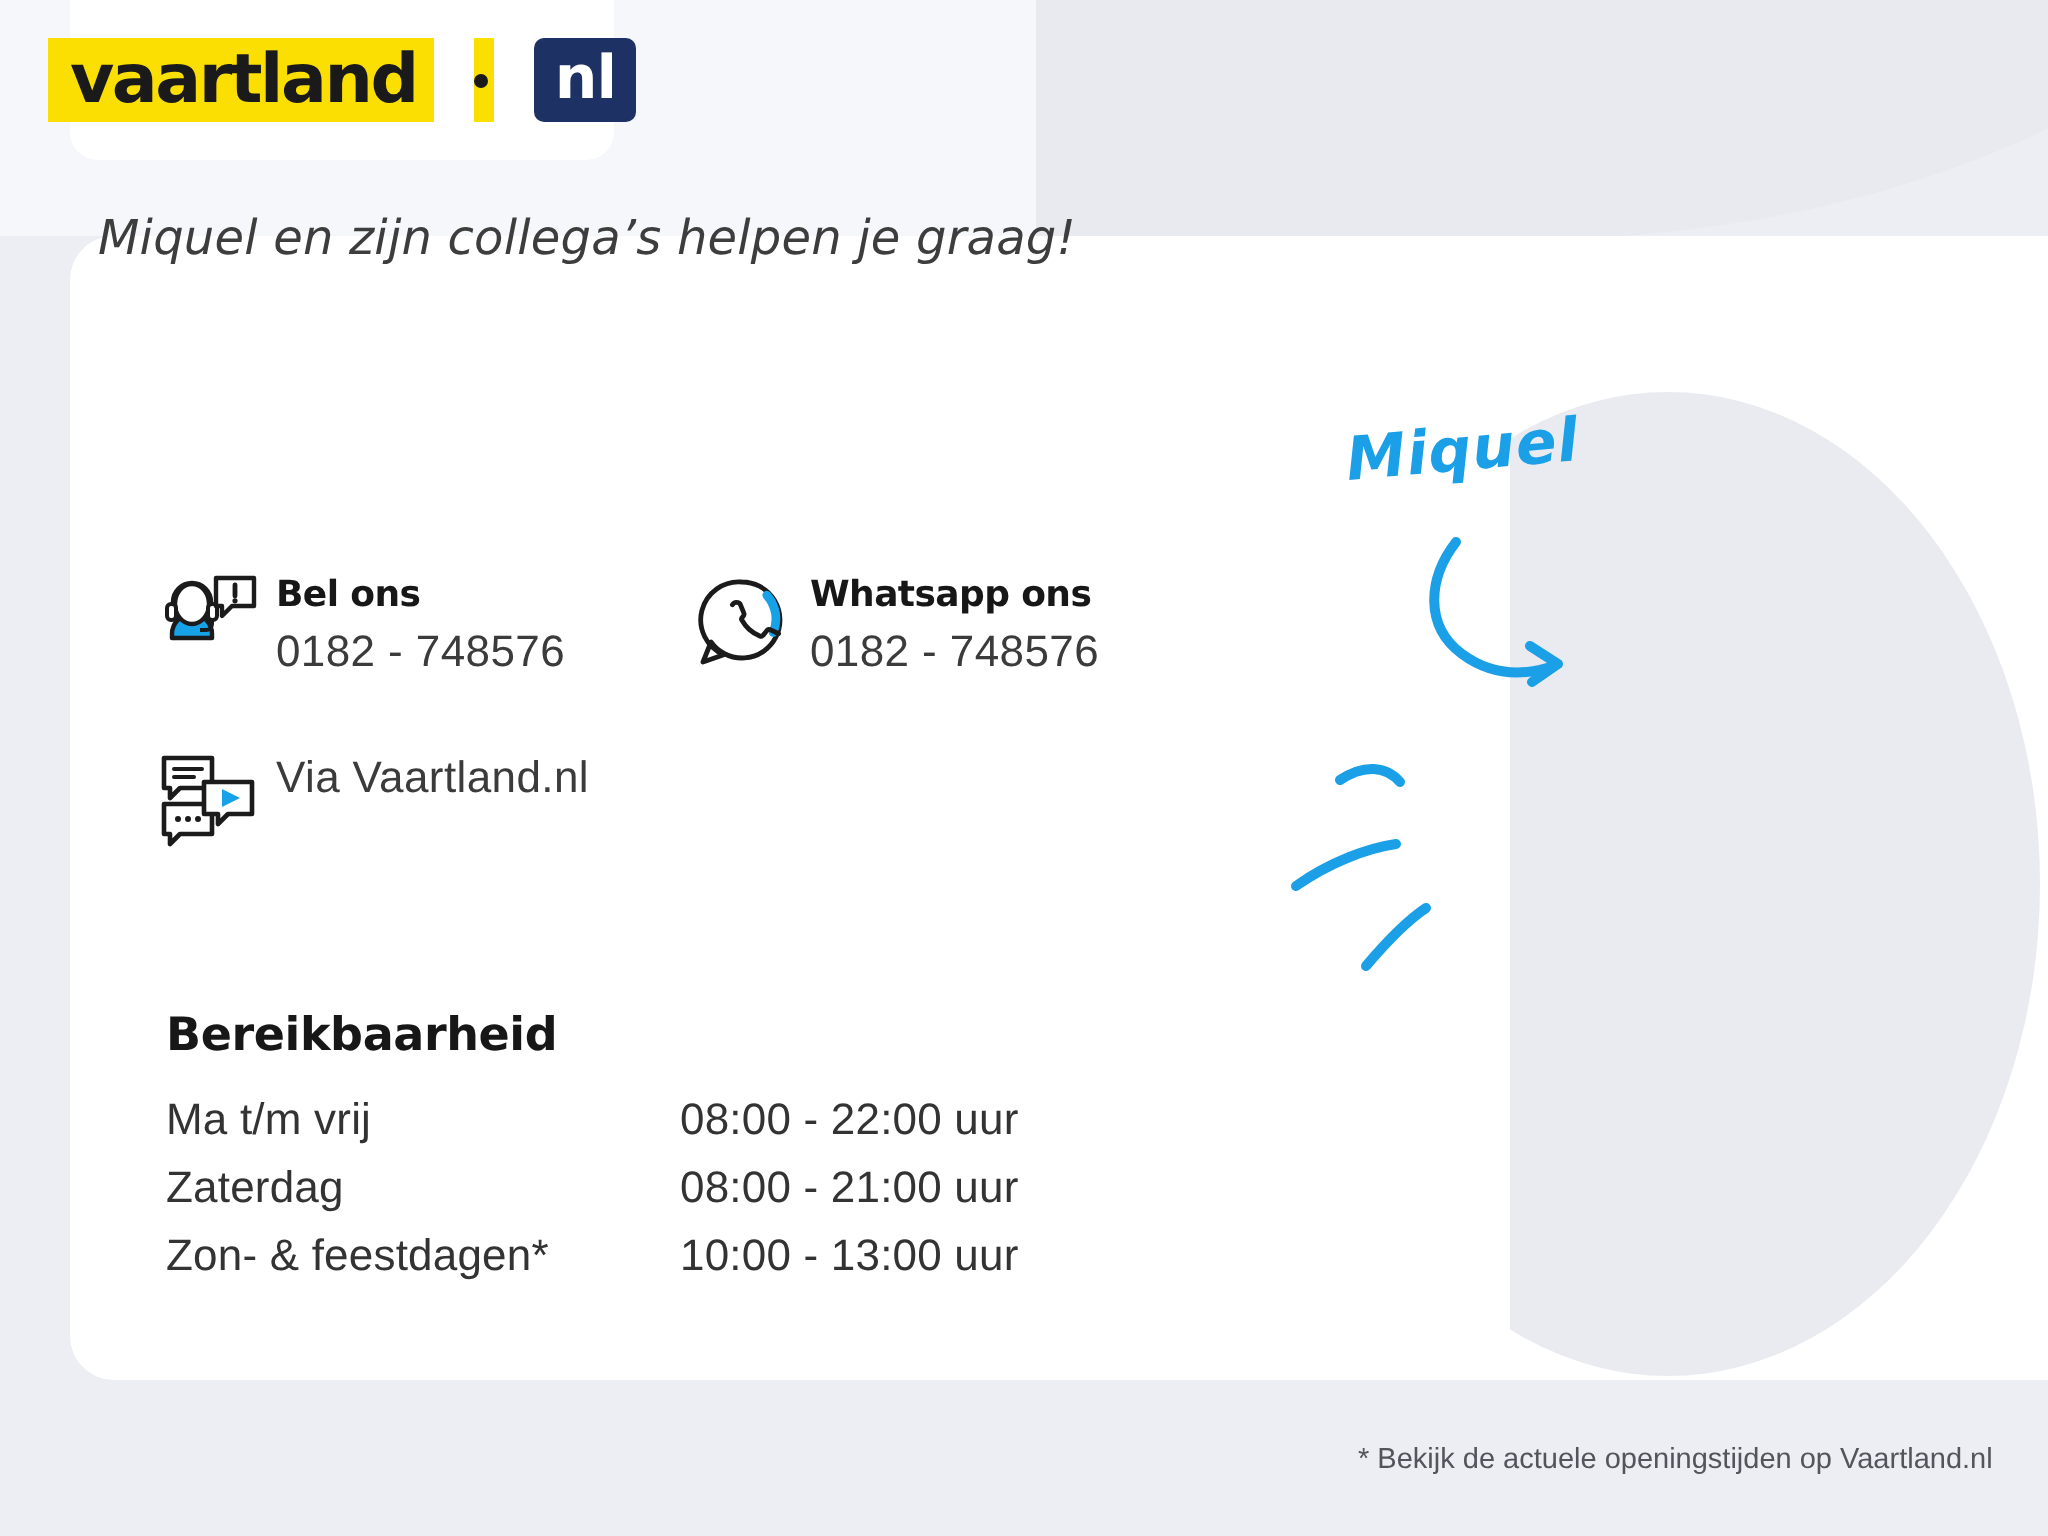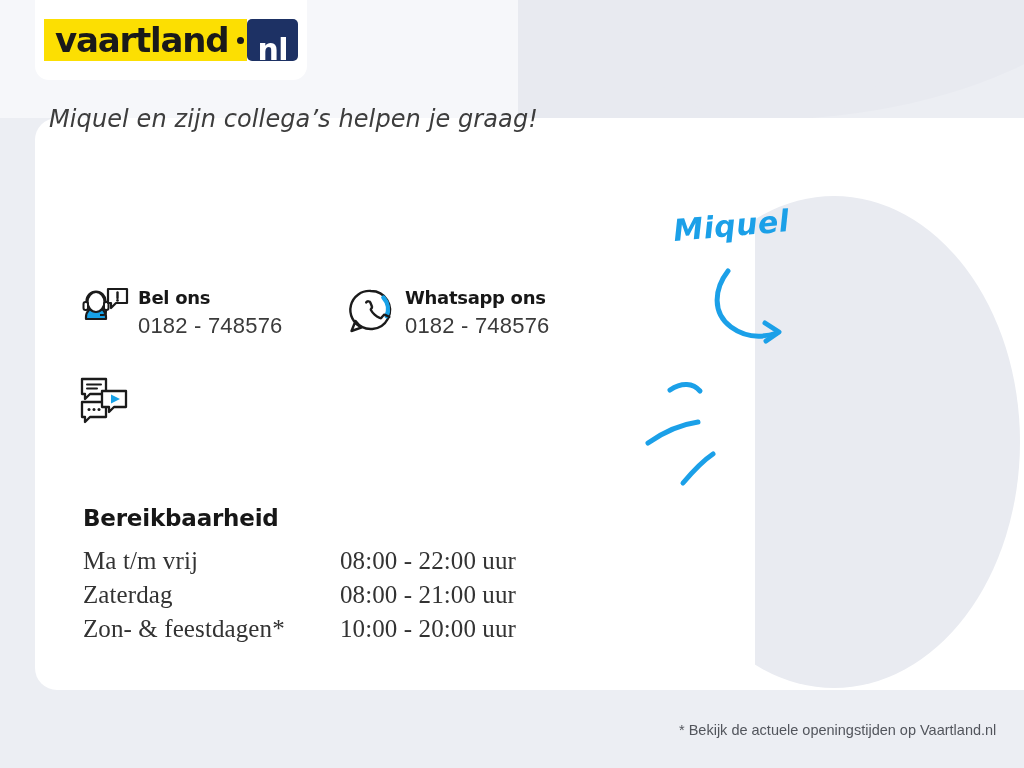--- a/index.html
+++ b/index.html
@@ -80,20 +80,21 @@
     background: #ffffff;
     border-radius: 0 0 14px 14px;
     display: flex;
     align-items: center;
     justify-content: center;
   }
   .logo-wrap {
     display: flex;
     align-items: stretch;
     height: 42px;
+    gap: 20px;
   }
   .logo-word {
     background: #fcdf02;
     color: #1a1a1a;
     font-size: 34px;
     font-weight: bold;
     letter-spacing: -1.2px;
     line-height: 42px;
     padding: 0 9px 0 11px;
     font-family: "DejaVu Sans", sans-serif;
@@ -109,21 +110,21 @@
     width: 7px; height: 7px;
     background: #1a1a1a;
     border-radius: 50%;
   }
   .logo-tld {
     background: #1d3164;
     color: #ffffff;
     font-size: 30px;
     font-weight: bold;
     line-height: 42px;
-    padding: 10px 10px;
+    padding: 0 10px;
     border-radius: 5px;
     letter-spacing: -0.5px;
     font-family: "DejaVu Sans", sans-serif;
   }
 
   
   .main-card {
     position: absolute;
     left: 35px; top: 118px;
     width: 720px; height: 572px;
@@ -192,26 +193,26 @@
     color: #171717;
     letter-spacing: -0.2px;
     font-family: "DejaVu Sans", sans-serif;
   }
   .avail-table {
     position: absolute;
     left: 83px; top: 547px;
     border-collapse: collapse;
   }
   .avail-table td {
-    font-size: 25px;
+    font-size: 22px;
     color: #333333;
     padding: 0;
     height: 34px;
     vertical-align: top;
-    font-family: Liberation Serif, serif;
+    font-family: Liberation Sans, sans-serif;
     letter-spacing: 0.1px;
   }
   .avail-table td.day  { width: 257px; }
   .avail-table td.hrs  { width: 215px; }
 
   
   .miquel-label {
     position: absolute;
     left: 673px; top: 208px;
     font-size: 30px;
@@ -312,37 +313,38 @@
         <path d="M9 8.5h14M9 12.5h10" stroke="#1b1b1b" stroke-width="2" stroke-linecap="round"></path>
         <path d="M4 26h24v15H12l-5 5v-5H4z" fill="#fff" stroke="#1b1b1b" stroke-width="2.3" stroke-linejoin="round"></path>
         <circle cx="11" cy="33.5" r="1.5" fill="#1b1b1b"></circle>
         <circle cx="16" cy="33.5" r="1.5" fill="#1b1b1b"></circle>
         <circle cx="21" cy="33.5" r="1.5" fill="#1b1b1b"></circle>
         <path d="M24 15h24v16H36l-5 5v-5h-7z" fill="#fff" stroke="#1b1b1b" stroke-width="2.3" stroke-linejoin="round"></path>
         <path d="M33 18.5l9 4.5-9 4.5z" fill="#17a2e8"></path>
       </svg>
     </div>
     <div class="txt">
+      <div class="sub">Via Vaartland.nl</div>
     </div>
   </div>
 
   <div class="avail-title">Bereikbaarheid</div>
   <table class="avail-table">
     <tbody>
       <tr>
         <td class="day">Ma t/m vrij</td>
         <td class="hrs">08:00 - 22:00 uur</td>
       </tr>
       <tr>
         <td class="day">Zaterdag</td>
         <td class="hrs">08:00 - 21:00 uur</td>
       </tr>
       <tr>
         <td class="day">Zon- &amp; feestdagen*</td>
-        <td class="hrs">10:00 - 20:00 uur</td>
+        <td class="hrs">10:00 - 13:00 uur</td>
       </tr>
     </tbody>
   </table>
 
   <div class="person-clip">
     
   </div>
   <div class="photo-field-mask"></div>
 
   <div class="miquel-label">Miquel</div>

